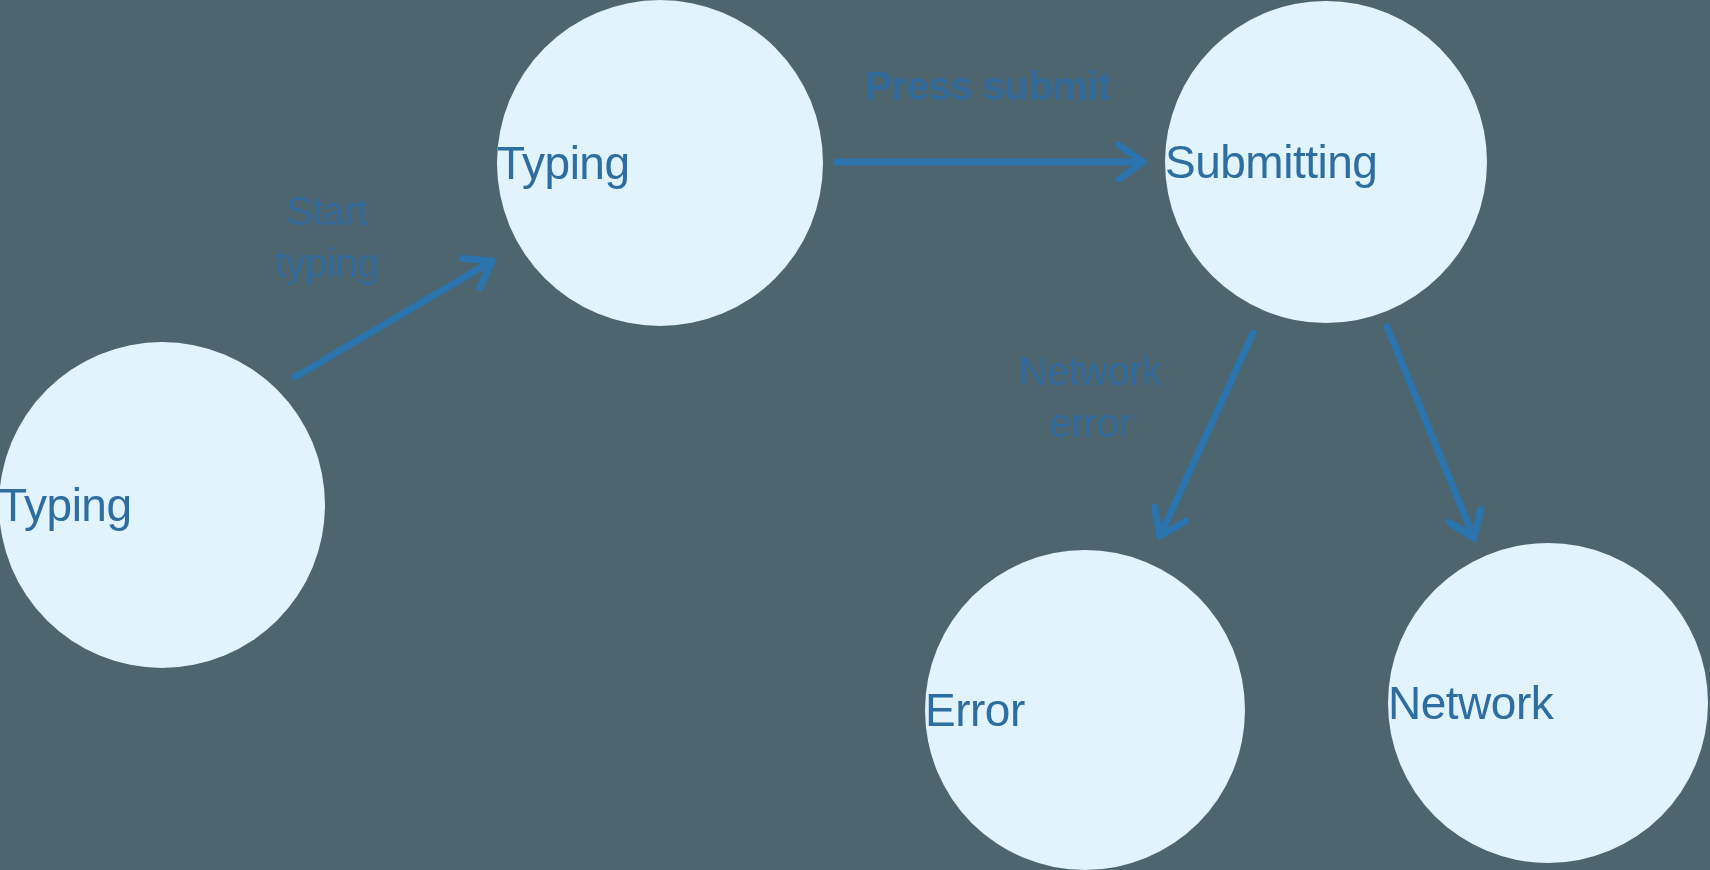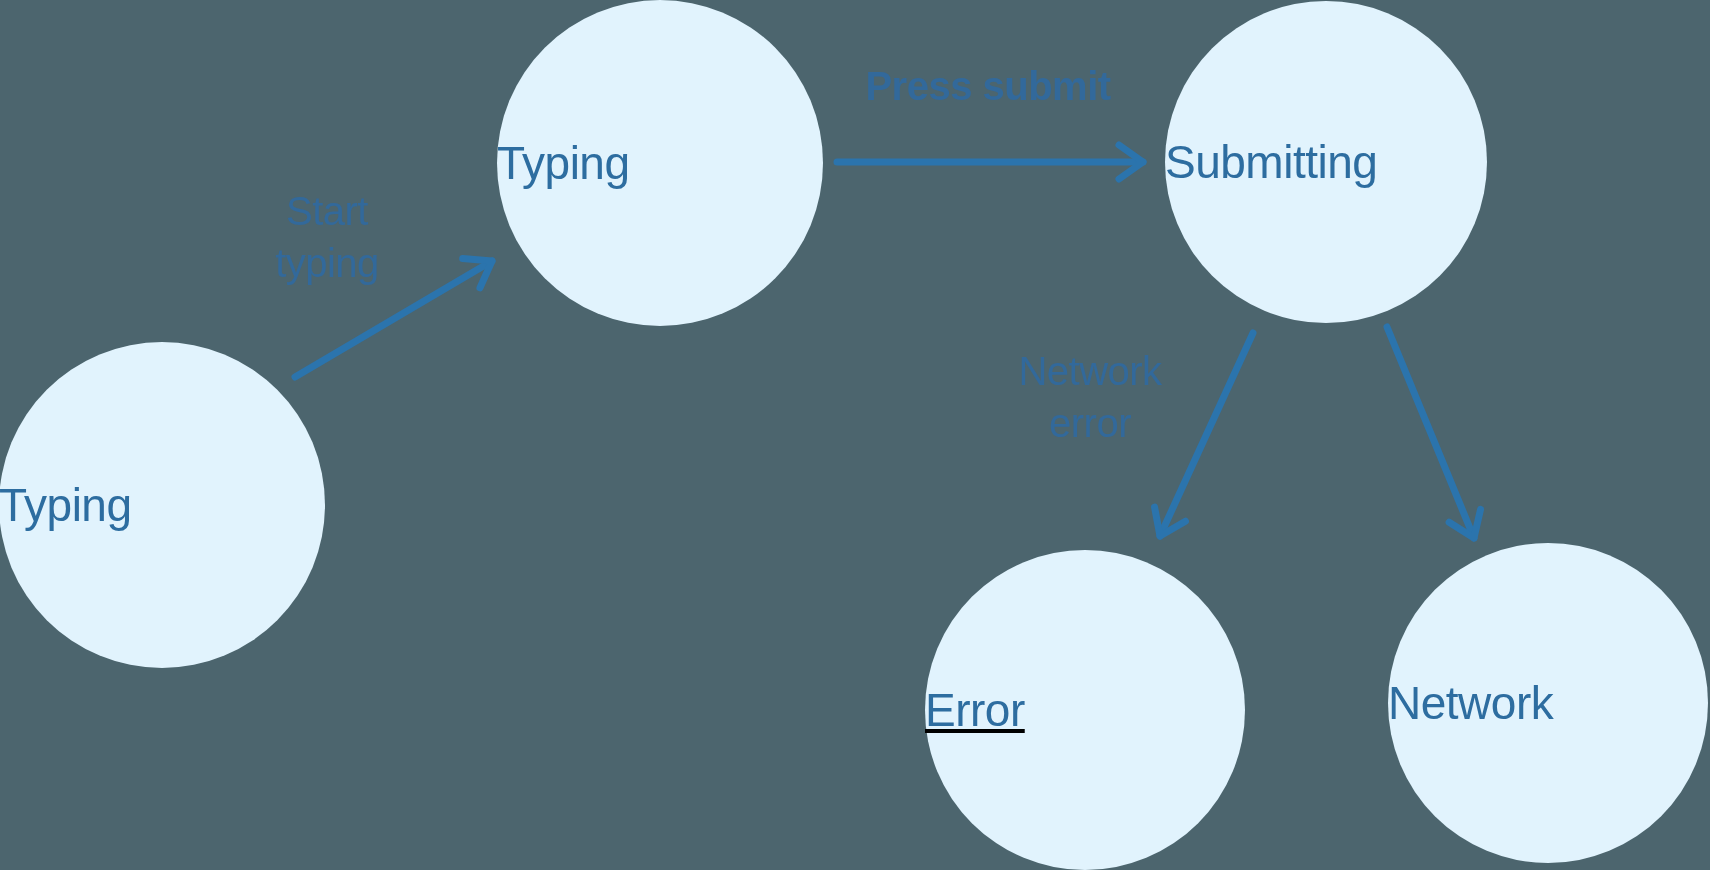--- a/index.html
+++ b/index.html
@@ -61,21 +61,21 @@
     font-size:40px;
     letter-spacing:-0.5px;
     line-height:52px;
     text-align:center;
   }
   .nowrap{white-space:nowrap;font-weight:bold;}
   
   .state-empty     {left:-1px;   top:342px; width:326px; height:326px;}
   .state-typing    {left:497px;  top:0px;   width:326px; height:326px;}
   .state-submitting{left:1165px; top:1px;   width:322px; height:322px;}
-  .state-error     {left:925px;  top:550px; width:320px; height:320px;text-decoration:underline;}
+  .state-error     {left:925px;  top:550px; width:320px; height:320px;}
   .state-success   {left:1388px; top:543px; width:320px; height:320px;}
   
   .edge-label-start-typing   {left:327px;  top:237px; width:180px;}
   .edge-label-press-submit   {left:988px;  top:86px;  width:420px;}
   .edge-label-network-error  {left:1090px; top:397px; width:220px;text-align:center;}
   .edge-label-network-success{left:1548px; top:397px; width:240px;}
 </style>
 </head>
 <body>
 

